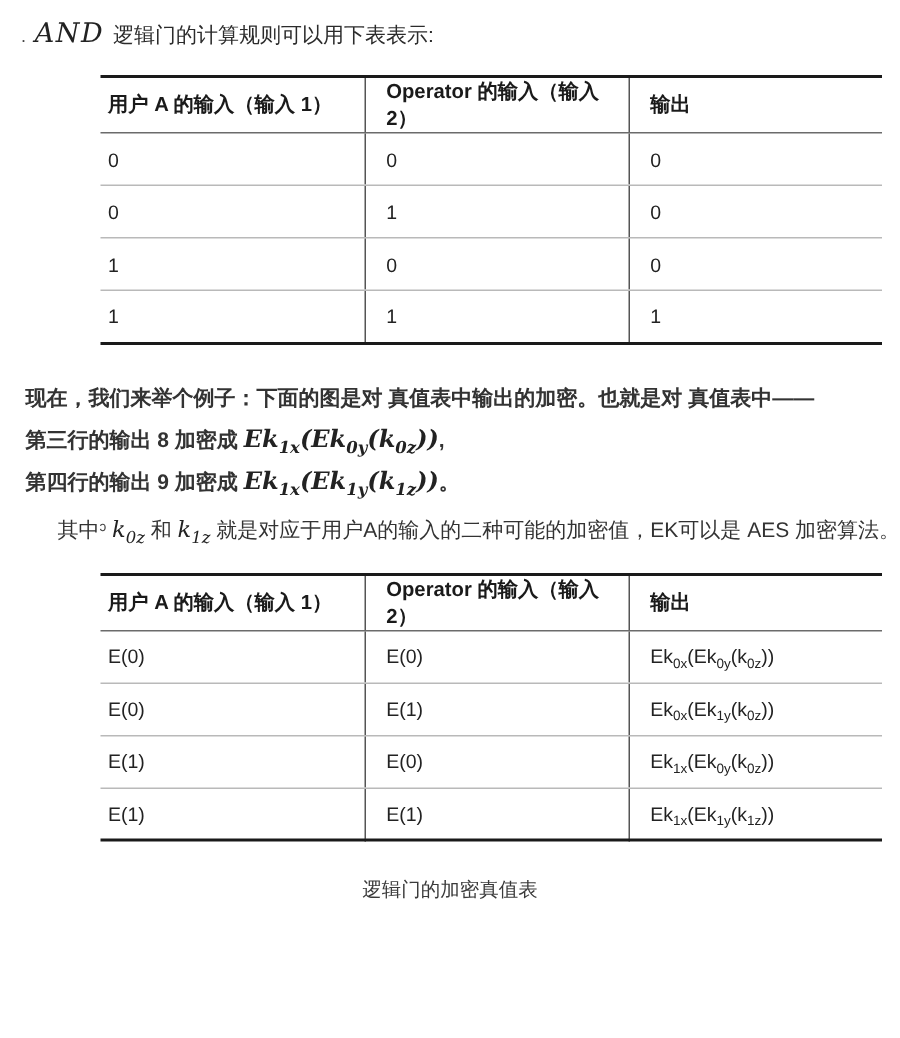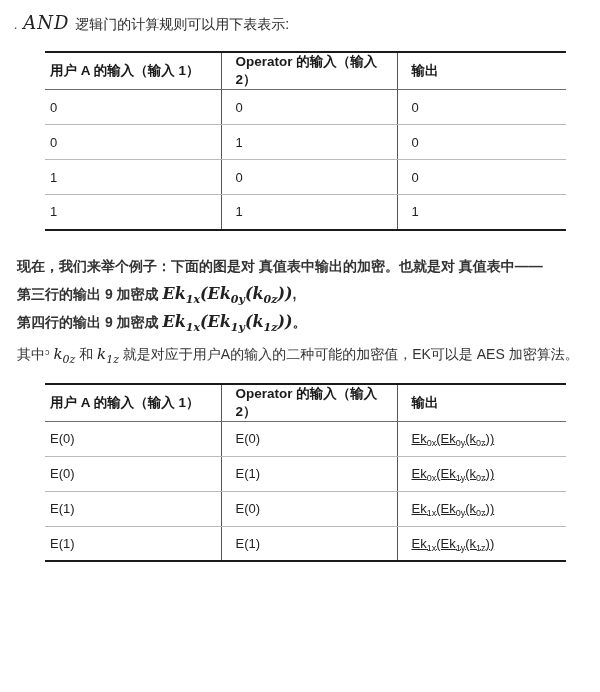--- a/index.html
+++ b/index.html
@@ -16,21 +16,21 @@
   .intro .dot { font-size: 12px; color: #444; }
   .intro .and {
     font-family: "DejaVu Serif", "Liberation Serif", serif;
     font-style: italic; font-size: 18px; color: #222; letter-spacing: 1px;
     margin: 0 2px 0 2px;
     text-align: right;
   }
 
   
   table.tbl {
-    margin-left: 45px; width: 521px; table-layout: fixed;
+    margin-left: 67px; width: 521px; table-layout: fixed;
     border-collapse: collapse;
     border-top: 2.5px solid #1a1a1a;
     border-bottom: 2.5px solid #1a1a1a;
     margin-top: 17px;
   }
   table.tbl col.c1 { width: 176px; }
   table.tbl col.c2 { width: 176px; }
   table.tbl col.c3 { width: 169px; }
   table.tbl th {
     height: 37px; text-align: left; vertical-align: middle;
@@ -53,27 +53,27 @@
   .para p { margin: 0; font-weight: bold; }
 
   .mexpr {
     font-family: "DejaVu Serif", "Liberation Serif", serif;
     font-style: italic; font-size: 16px; color: #222;
   }
   .mexpr sub {
     font-size: 11px; line-height: 0; vertical-align: -4px;
   }
 
-  .note { margin: 9px 0 0 17px; font-size: 14px; color: #333; }
+  .note { margin: 9px 0 0 17px; font-size: 14px; color: #333; text-align: right; }
   .note .note-mark { font-size: 9px; vertical-align: 4px; color: #444; }
   .note .mexpr { font-size: 15px; }
 
   table.tbl.enc { margin-top: 19px; }
   .cell-expr { font-family: "Liberation Sans", "DejaVu Sans", sans-serif;
-    font-style: normal; font-size: 13px; color: #222; text-decoration: underline; }
+    font-style: normal; font-size: 13px; color: #222; }
   .cell-expr sub { font-size: 9px; line-height: 0; vertical-align: -3px; }
 
   .caption { margin-top: 23px; text-align: center; font-size: 13px; color: #3a3a3a; }
 </style>
 </head>
 <body>
 
 <div class="page">
 
   <p class="intro">
@@ -115,21 +115,21 @@
         <td>1</td>
         <td>1</td>
         <td>1</td>
       </tr>
     </tbody>
   </table>
 
   <div class="para">
     <p>现在，我们来举个例子：下面的图是对 真值表中输出的加密。也就是对 真值表中——</p>
     <p>
-      <span>第三行的输出 9 加密成 </span><span class="mexpr"><span>Ek</span><sub>1x</sub><span>(Ek</span><sub>0y</sub><span>(k</span><sub>0z</sub><span>))</span></span><span>,</span>
+      <span>第三行的输出 8 加密成 </span><span class="mexpr"><span>Ek</span><sub>1x</sub><span>(Ek</span><sub>0y</sub><span>(k</span><sub>0z</sub><span>))</span></span><span>,</span>
     </p>
     <p>
       <span>第四行的输出 9 加密成 </span><span class="mexpr"><span>Ek</span><sub>1x</sub><span>(Ek</span><sub>1y</sub><span>(k</span><sub>1z</sub><span>))</span></span><span>。</span>
     </p>
   </div>
 
   <p class="note">
     <span>其中</span><span class="note-mark">ɔ</span>
     <span class="mexpr"><span>k</span><sub>0z</sub></span><span> 和 </span><span class="mexpr"><span>k</span><sub>1z</sub></span><span> 就是对应于用户A的输入的二种可能的加密值，EK可以是 AES 加密算法。</span>
   </p>
@@ -164,14 +164,15 @@
         <td><span class="cell-expr"><span>Ek</span><sub>1x</sub><span>(Ek</span><sub>0y</sub><span>(k</span><sub>0z</sub><span>))</span></span></td>
       </tr>
       <tr>
         <td>E(1)</td>
         <td>E(1)</td>
         <td><span class="cell-expr"><span>Ek</span><sub>1x</sub><span>(Ek</span><sub>1y</sub><span>(k</span><sub>1z</sub><span>))</span></span></td>
       </tr>
     </tbody>
   </table>
 
+  <p class="caption">逻辑门的加密真值表</p>
 
 </div>
 
 </body></html>

